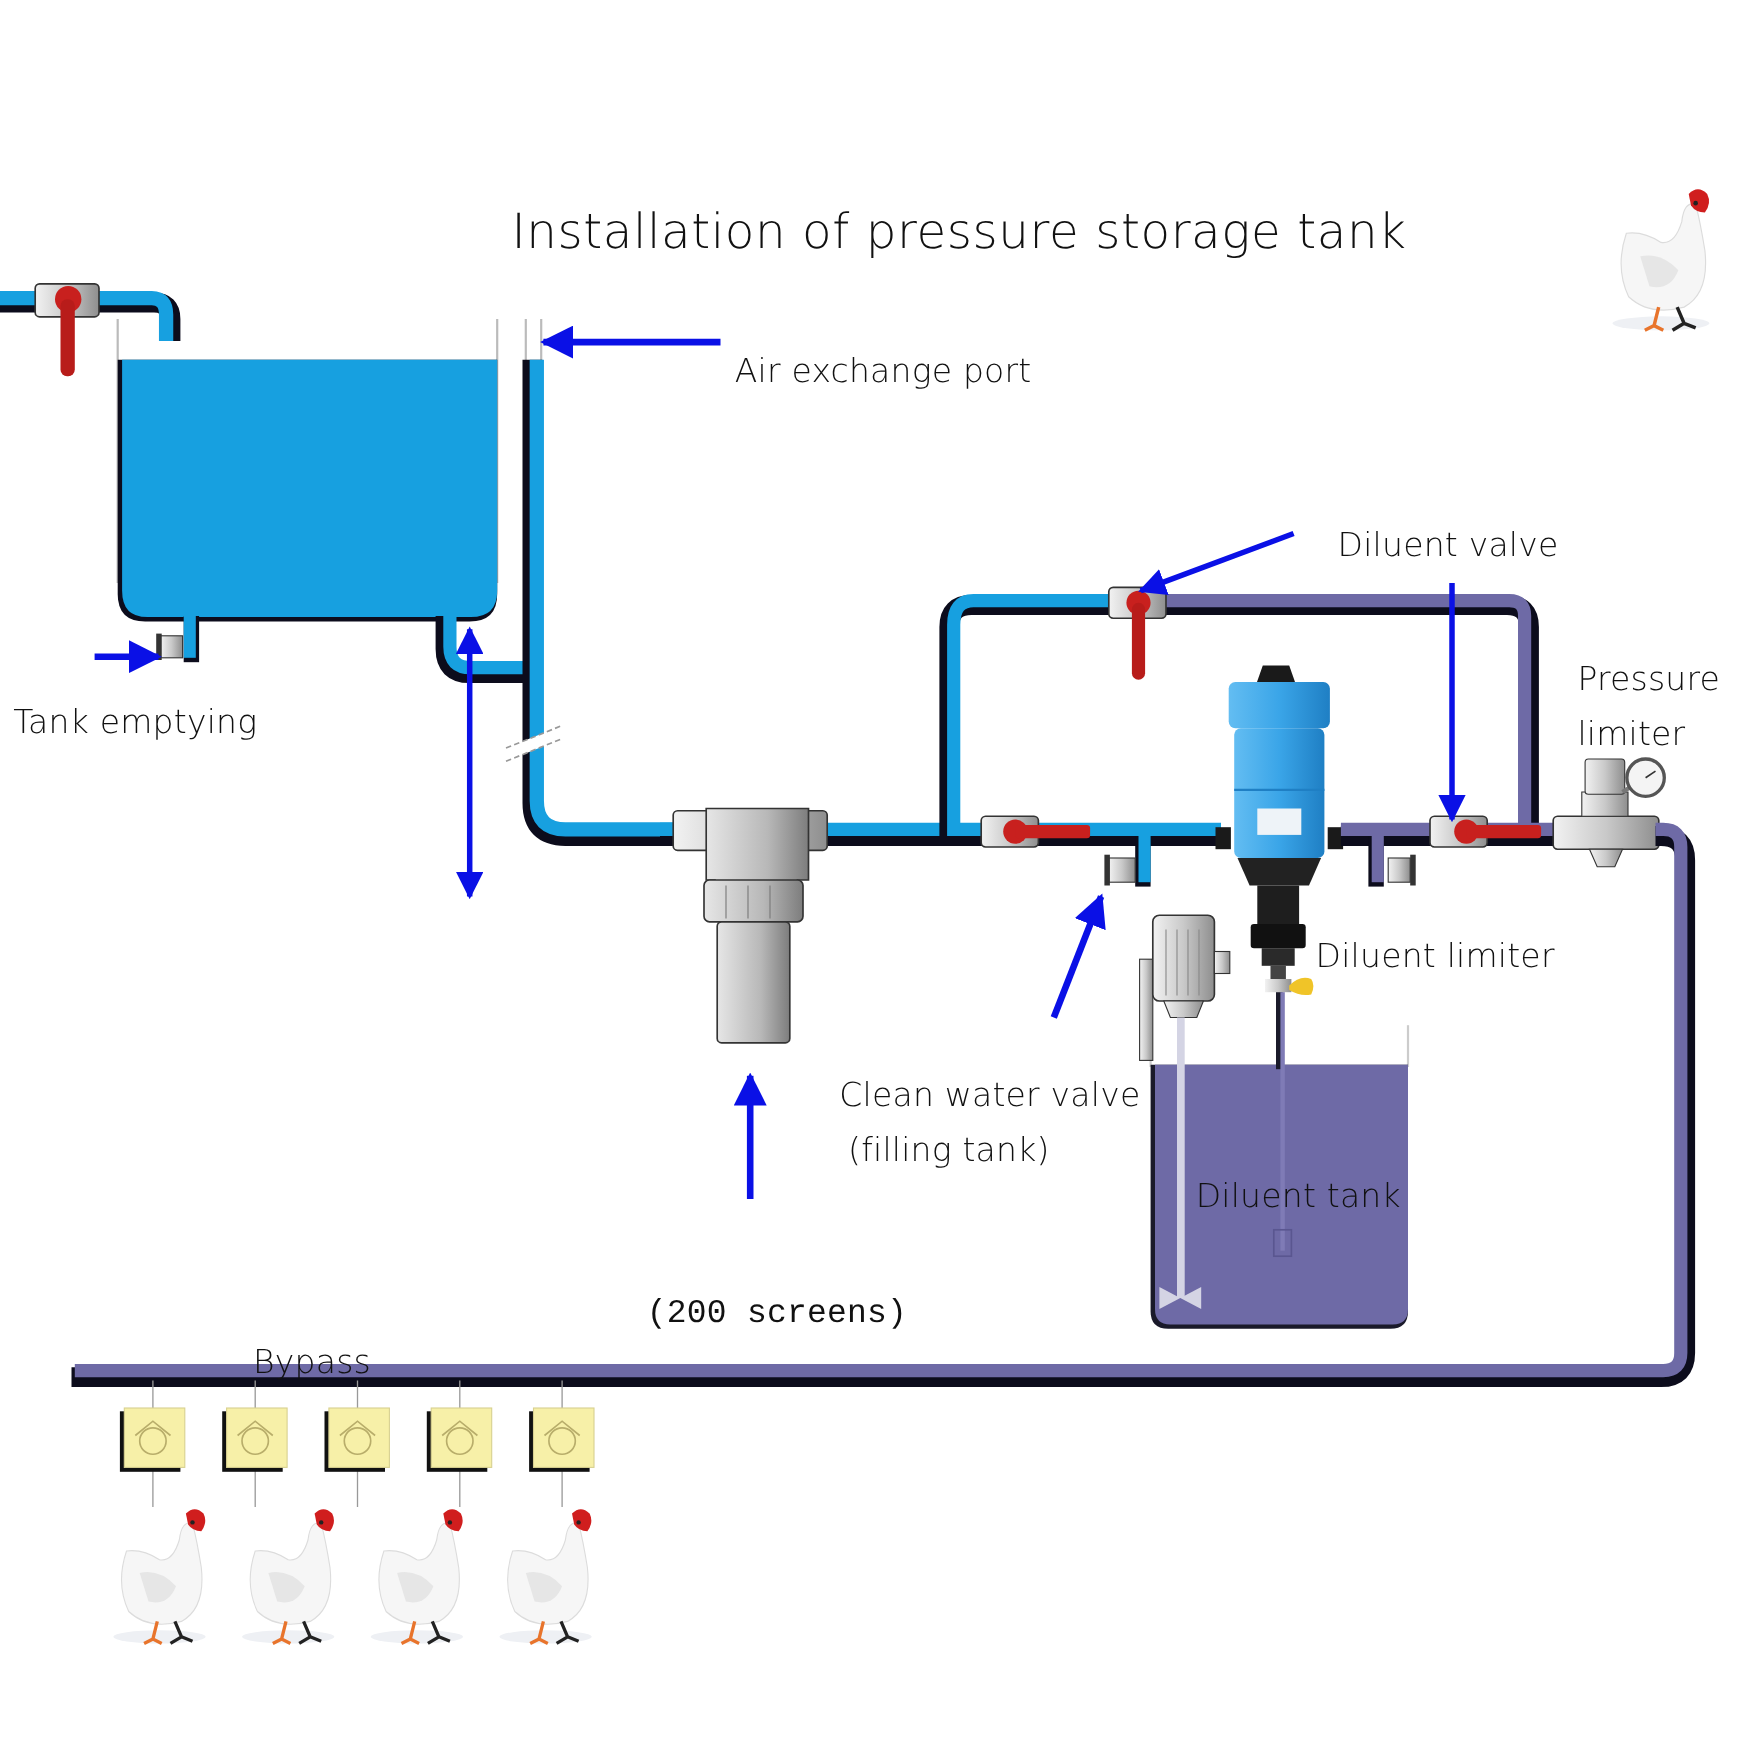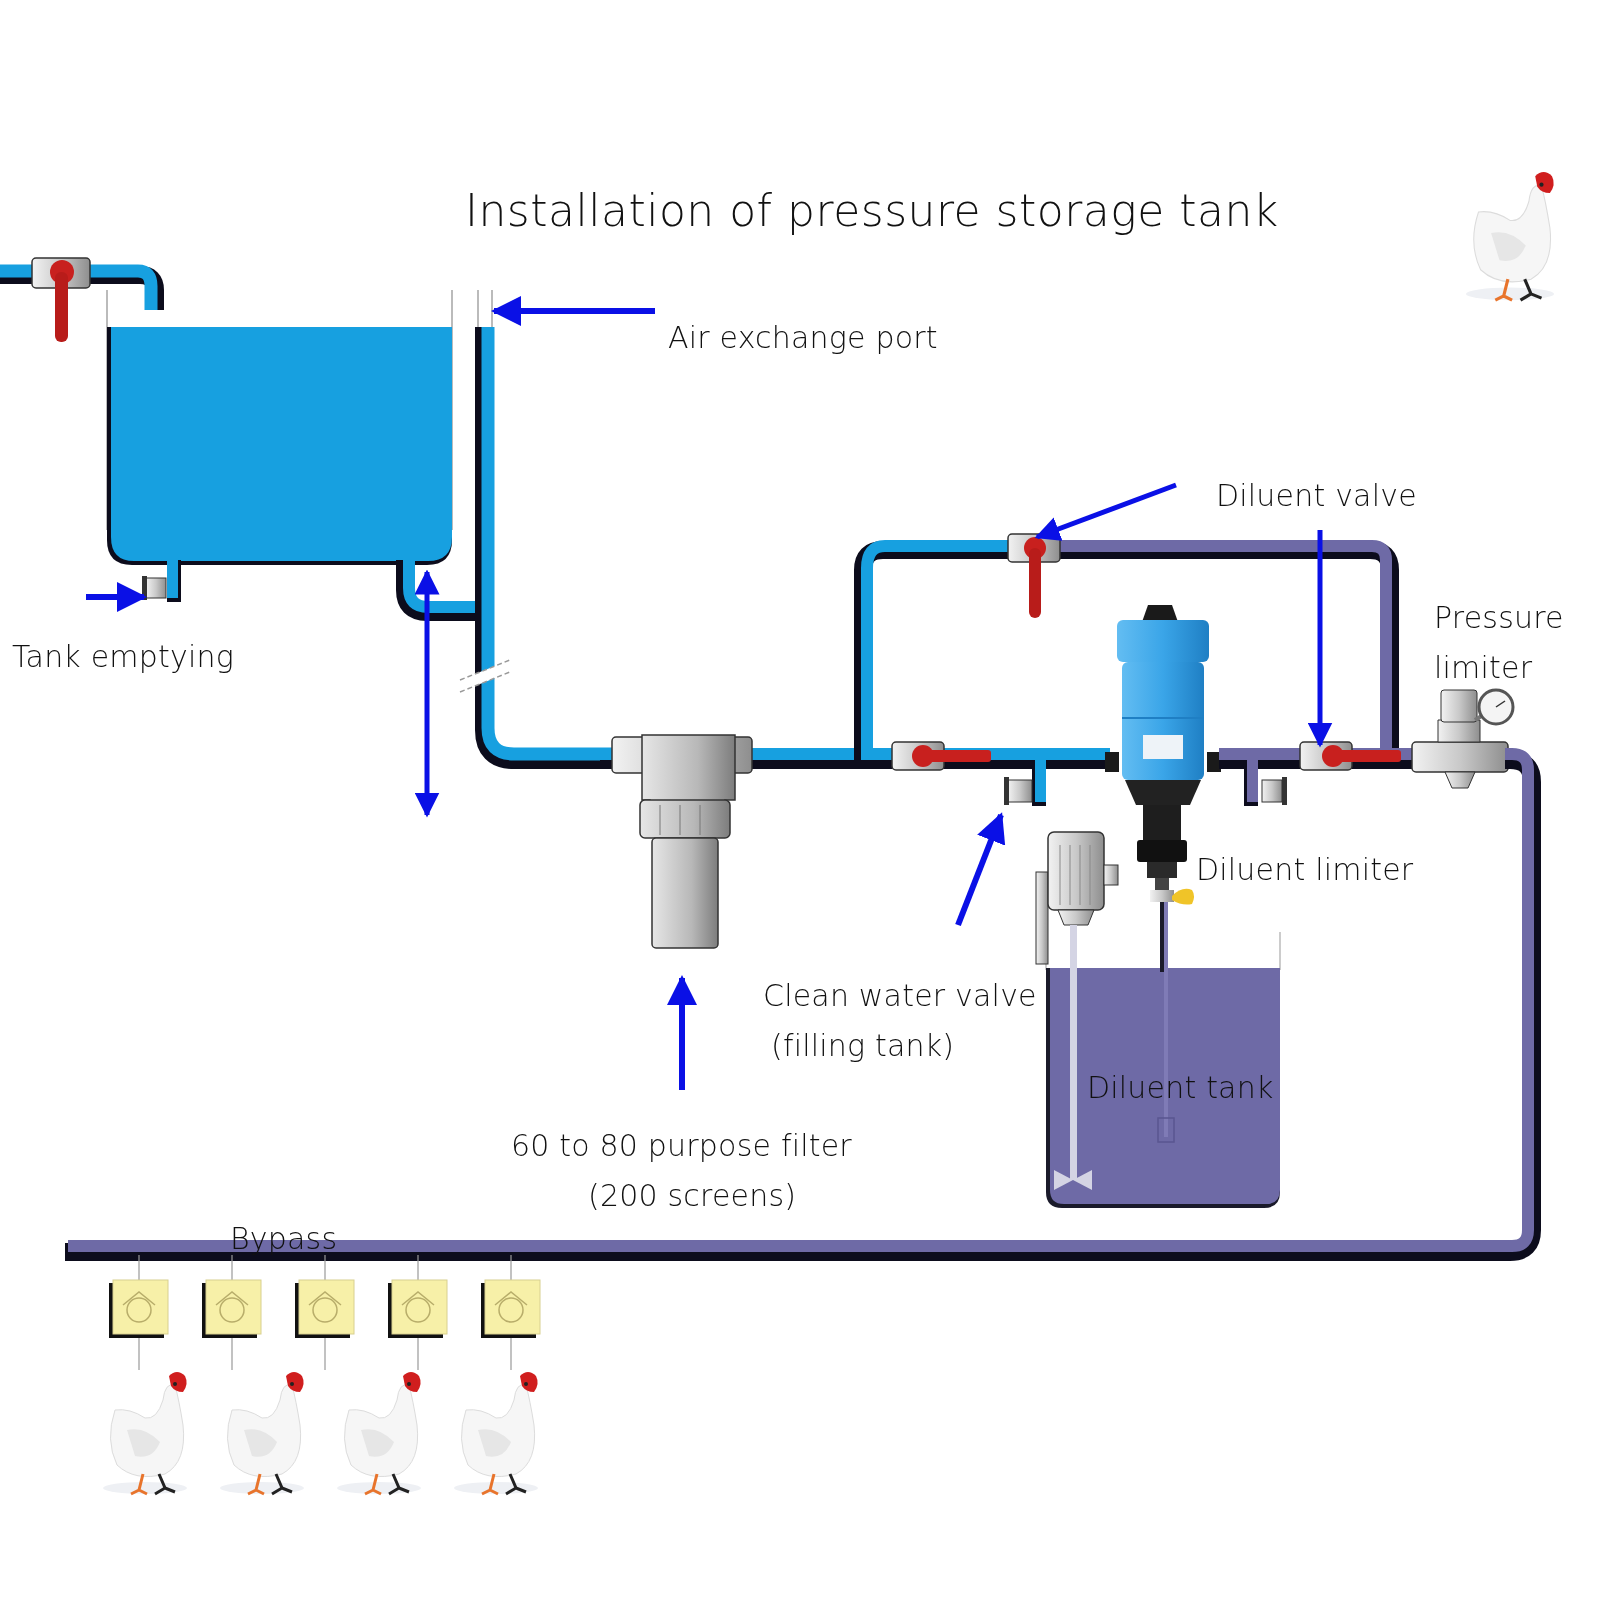--- a/index.html
+++ b/index.html
@@ -306,16 +306,15 @@
   <div class="lbl title" style="left:465px; top:185px;">Installation of pressure storage tank</div>
   <div class="lbl small" style="left:668px; top:292px;">Air exchange port</div>
   <div class="lbl small" style="left:12px; top:611px;">Tank emptying</div>
   <div class="lbl small" style="left:1216px; top:450px;">Diluent valve</div>
   <div class="lbl small" style="left:1434px; top:572px;">Pressure</div>
   <div class="lbl small" style="left:1434px; top:622px;">limiter</div>
   <div class="lbl small" style="left:1196px; top:824px;">Diluent limiter</div>
   <div class="lbl small" style="left:763px; top:950px;">Clean water valve</div>
   <div class="lbl small" style="left:771px; top:1000px;text-align:center;">(filling tank)</div>
   <div class="lbl small" style="left:1087px; top:1042px;">Diluent tank</div>
-  <div class="lbl small" style="left:511px; top:1100px;">60 to 80 purpose filter</div>
-  <div class="lbl small" style="left:588px; top:1150px;">(200 screens)</div>
+  <div class="lbl small" style="left:588px; top:1150px;font-family:Liberation Mono, monospace;">(200 screens)</div>
   <div class="lbl small" style="left:230px; top:1193px;">Bypass</div>
 </div>
 
 </body></html>

